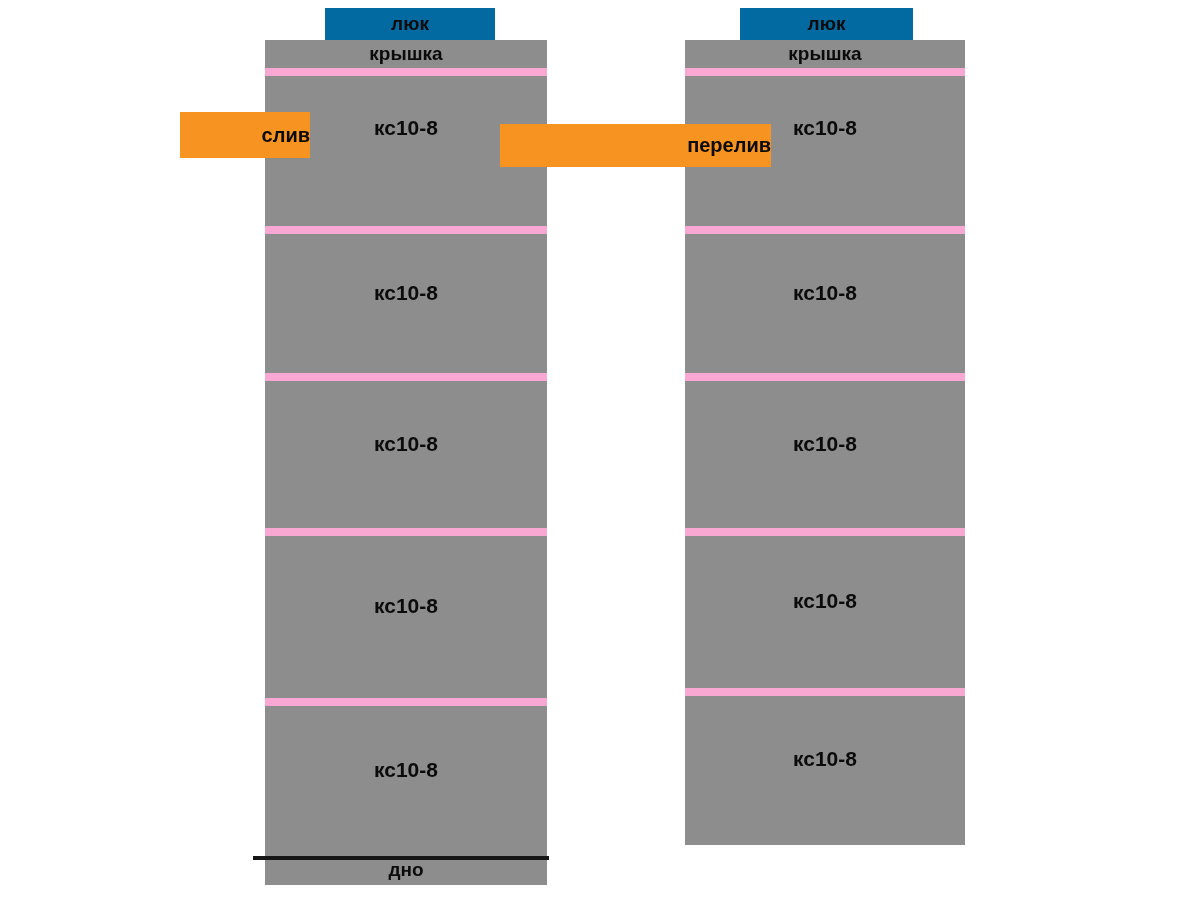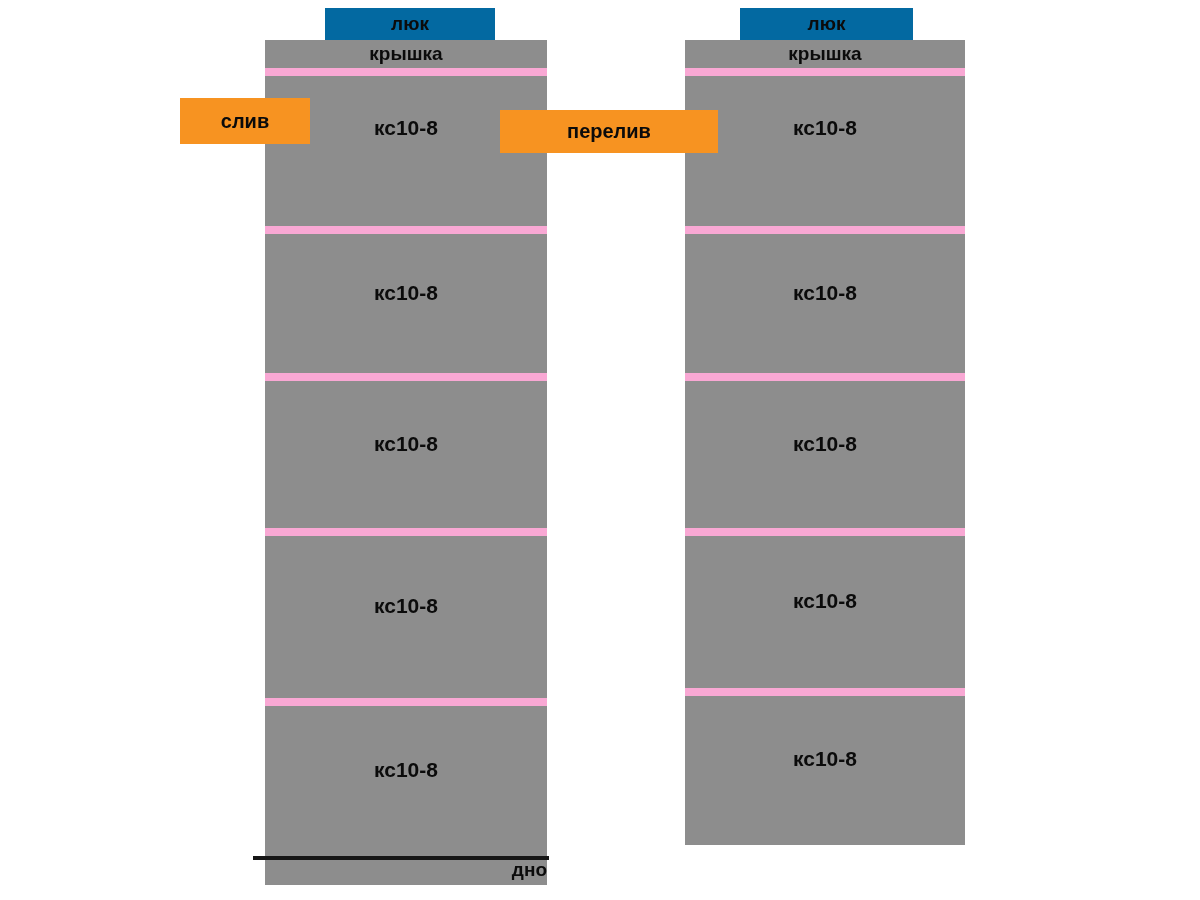--- a/index.html
+++ b/index.html
@@ -42,46 +42,47 @@
     font-size: 21px;
     color: #0b0b0b;
   }
   .ring.shift-up-big   { padding-bottom: 46px; }
   .ring.shift-up-small { padding-bottom: 22px; }
   .bottom-section {
     box-sizing: border-box;
     height: 27px;
     display: flex;
     align-items: center;
-    justify-content: flex-end;
+    justify-content: center;
     font-weight: bold;
     font-size: 19px;
     color: #0b0b0b;
   }
   .hatch {
     position: absolute;
     background: #0369a1;
     display: flex;
     align-items: center;
     justify-content: center;
     font-weight: bold;
     font-size: 19px;
     color: #0b0b0b;
     z-index: 3;
   }
   .pipe-tag {
     position: absolute;
     background: #f79321;
     display: flex;
     align-items: center;
-    justify-content: center;
+    justify-content: flex-end;
     font-weight: bold;
     font-size: 20px;
     color: #0b0b0b;
     z-index: 4;
+    margin-top: 14px;
   }
   .floor-line {
     position: absolute;
     background: #161616;
     z-index: 2;
   }
 </style>
 </head>
 <body>
 
@@ -139,17 +140,17 @@
     </div>
     <div class="ring shift-up-small" style="height:155px;">
       <span>кс10-8</span>
     </div>
   </div>
 
   <div class="pipe-tag" style="left:180px; top:98px; width:130px; height:46px;">
     <span>слив</span>
   </div>
 
-  <div class="pipe-tag" style="left:500px; top:110px; width:218px; height:43px;">
+  <div class="pipe-tag" style="left:500px; top:110px; width:271px; height:43px;">
     <span>перелив</span>
   </div>
 
 </div>
 
 </body></html>

